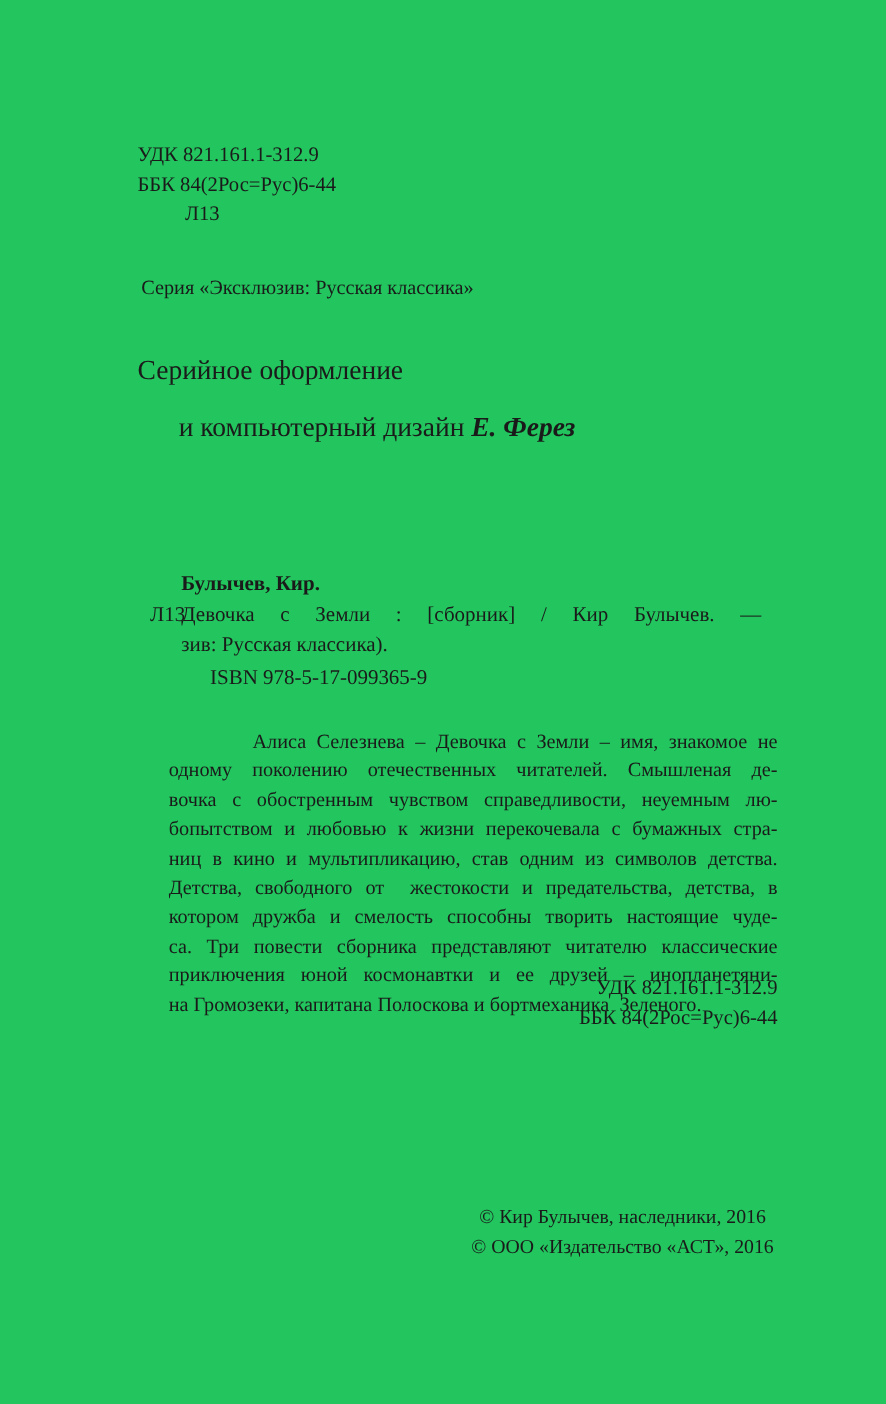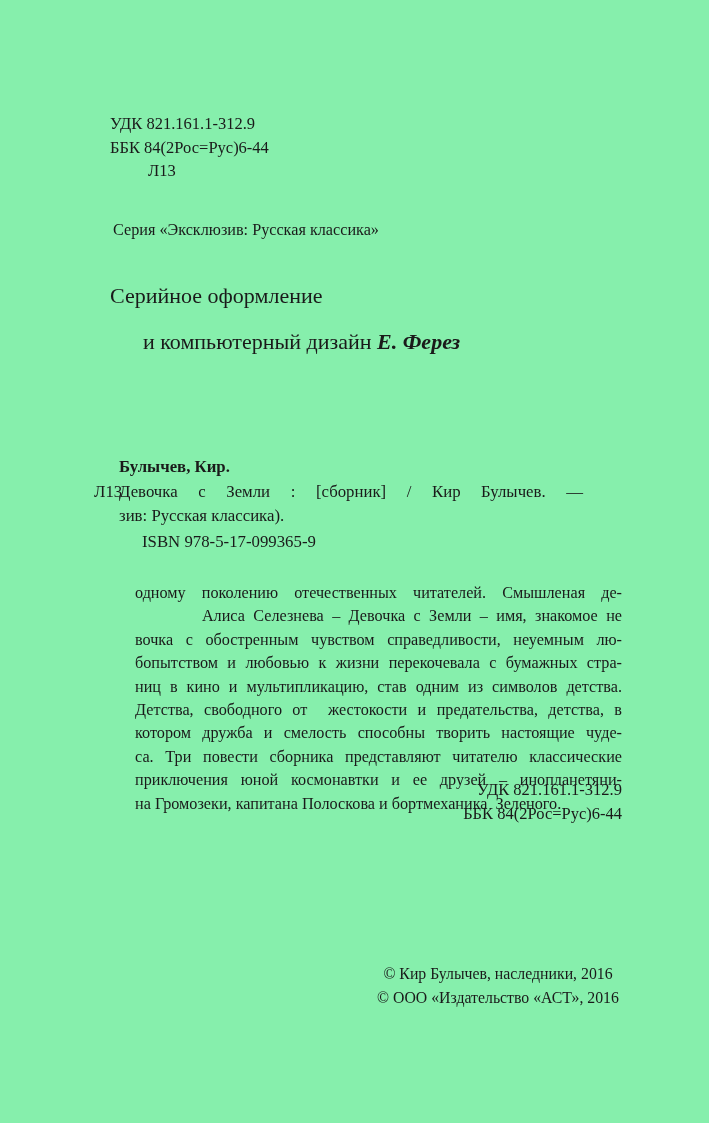--- a/index.html
+++ b/index.html
@@ -9,21 +9,21 @@
     background: #ffffff;
   }
   body {
     font-family: "Liberation Serif", "DejaVu Serif", serif;
     color: #1a1a1a;
   }
   .page {
     position: relative;
     width: 709px;
     height: 1123px;
-    background: #86efac;
+    background: #22c55e;
     overflow: hidden;
     margin: 0 auto;
   }
 
   
   .blk { position: absolute; }
   .line { white-space: pre; }
 
   
   .codes-top {
@@ -50,21 +50,21 @@
     top: 284px;
     width: 512px;
     text-align: left;
     font-size: 22px;
     line-height: 23px;
   }
   .design i { font-style: italic; font-weight: bold; }
 
   
   .bib {
-    left: 94px;
+    left: 120px;
     top: 455px;
     width: 514px;
     font-size: 16.8px;
     line-height: 24.6px;
   }
   .bib .author {
     font-weight: bold;
     padding-left: 25px;
   }
   .bib .rec-line { display: block; }
@@ -145,22 +145,22 @@
   <div class="blk bib">
     <div class="author">Булычев, Кир.</div>
     <div class="rec-line">
       <span class="sig">Л13</span><span class="jl" style="display:inline-block;width:464px;vertical-align:top;">Девочка с Земли : [сборник] / Кир Булычев. —</span>
     </div>
     <span class="cont jl last">зив: Русская классика).</span>
     <span class="isbn">ISBN 978-5-17-099365-9</span>
   </div>
 
   <div class="blk annot">
+    <span class="ln jl">        Алиса Селезнева – Девочка с Земли – имя, знакомое не</span>
     <span class="ln jl">одному поколению отечественных читателей. Смышленая де-</span>
-    <span class="ln jl">        Алиса Селезнева – Девочка с Земли – имя, знакомое не</span>
     <span class="ln jl">вочка с обостренным чувством справедливости, неуемным лю-</span>
     <span class="ln jl">бопытством и любовью к жизни перекочевала с бумажных стра-</span>
     <span class="ln jl">ниц в кино и мультипликацию, став одним из символов детства.</span>
     <span class="ln jl">Детства, свободного от  жестокости и предательства, детства, в</span>
     <span class="ln jl">котором дружба и смелость способны творить настоящие чуде-</span>
     <span class="ln jl">са. Три повести сборника представляют читателю классические</span>
     <span class="ln jl">приключения юной космонавтки и ее друзей – инопланетяни-</span>
     <span class="ln jl last">на Громозеки, капитана Полоскова и бортмеханика  Зеленого.</span>
   </div>
 

